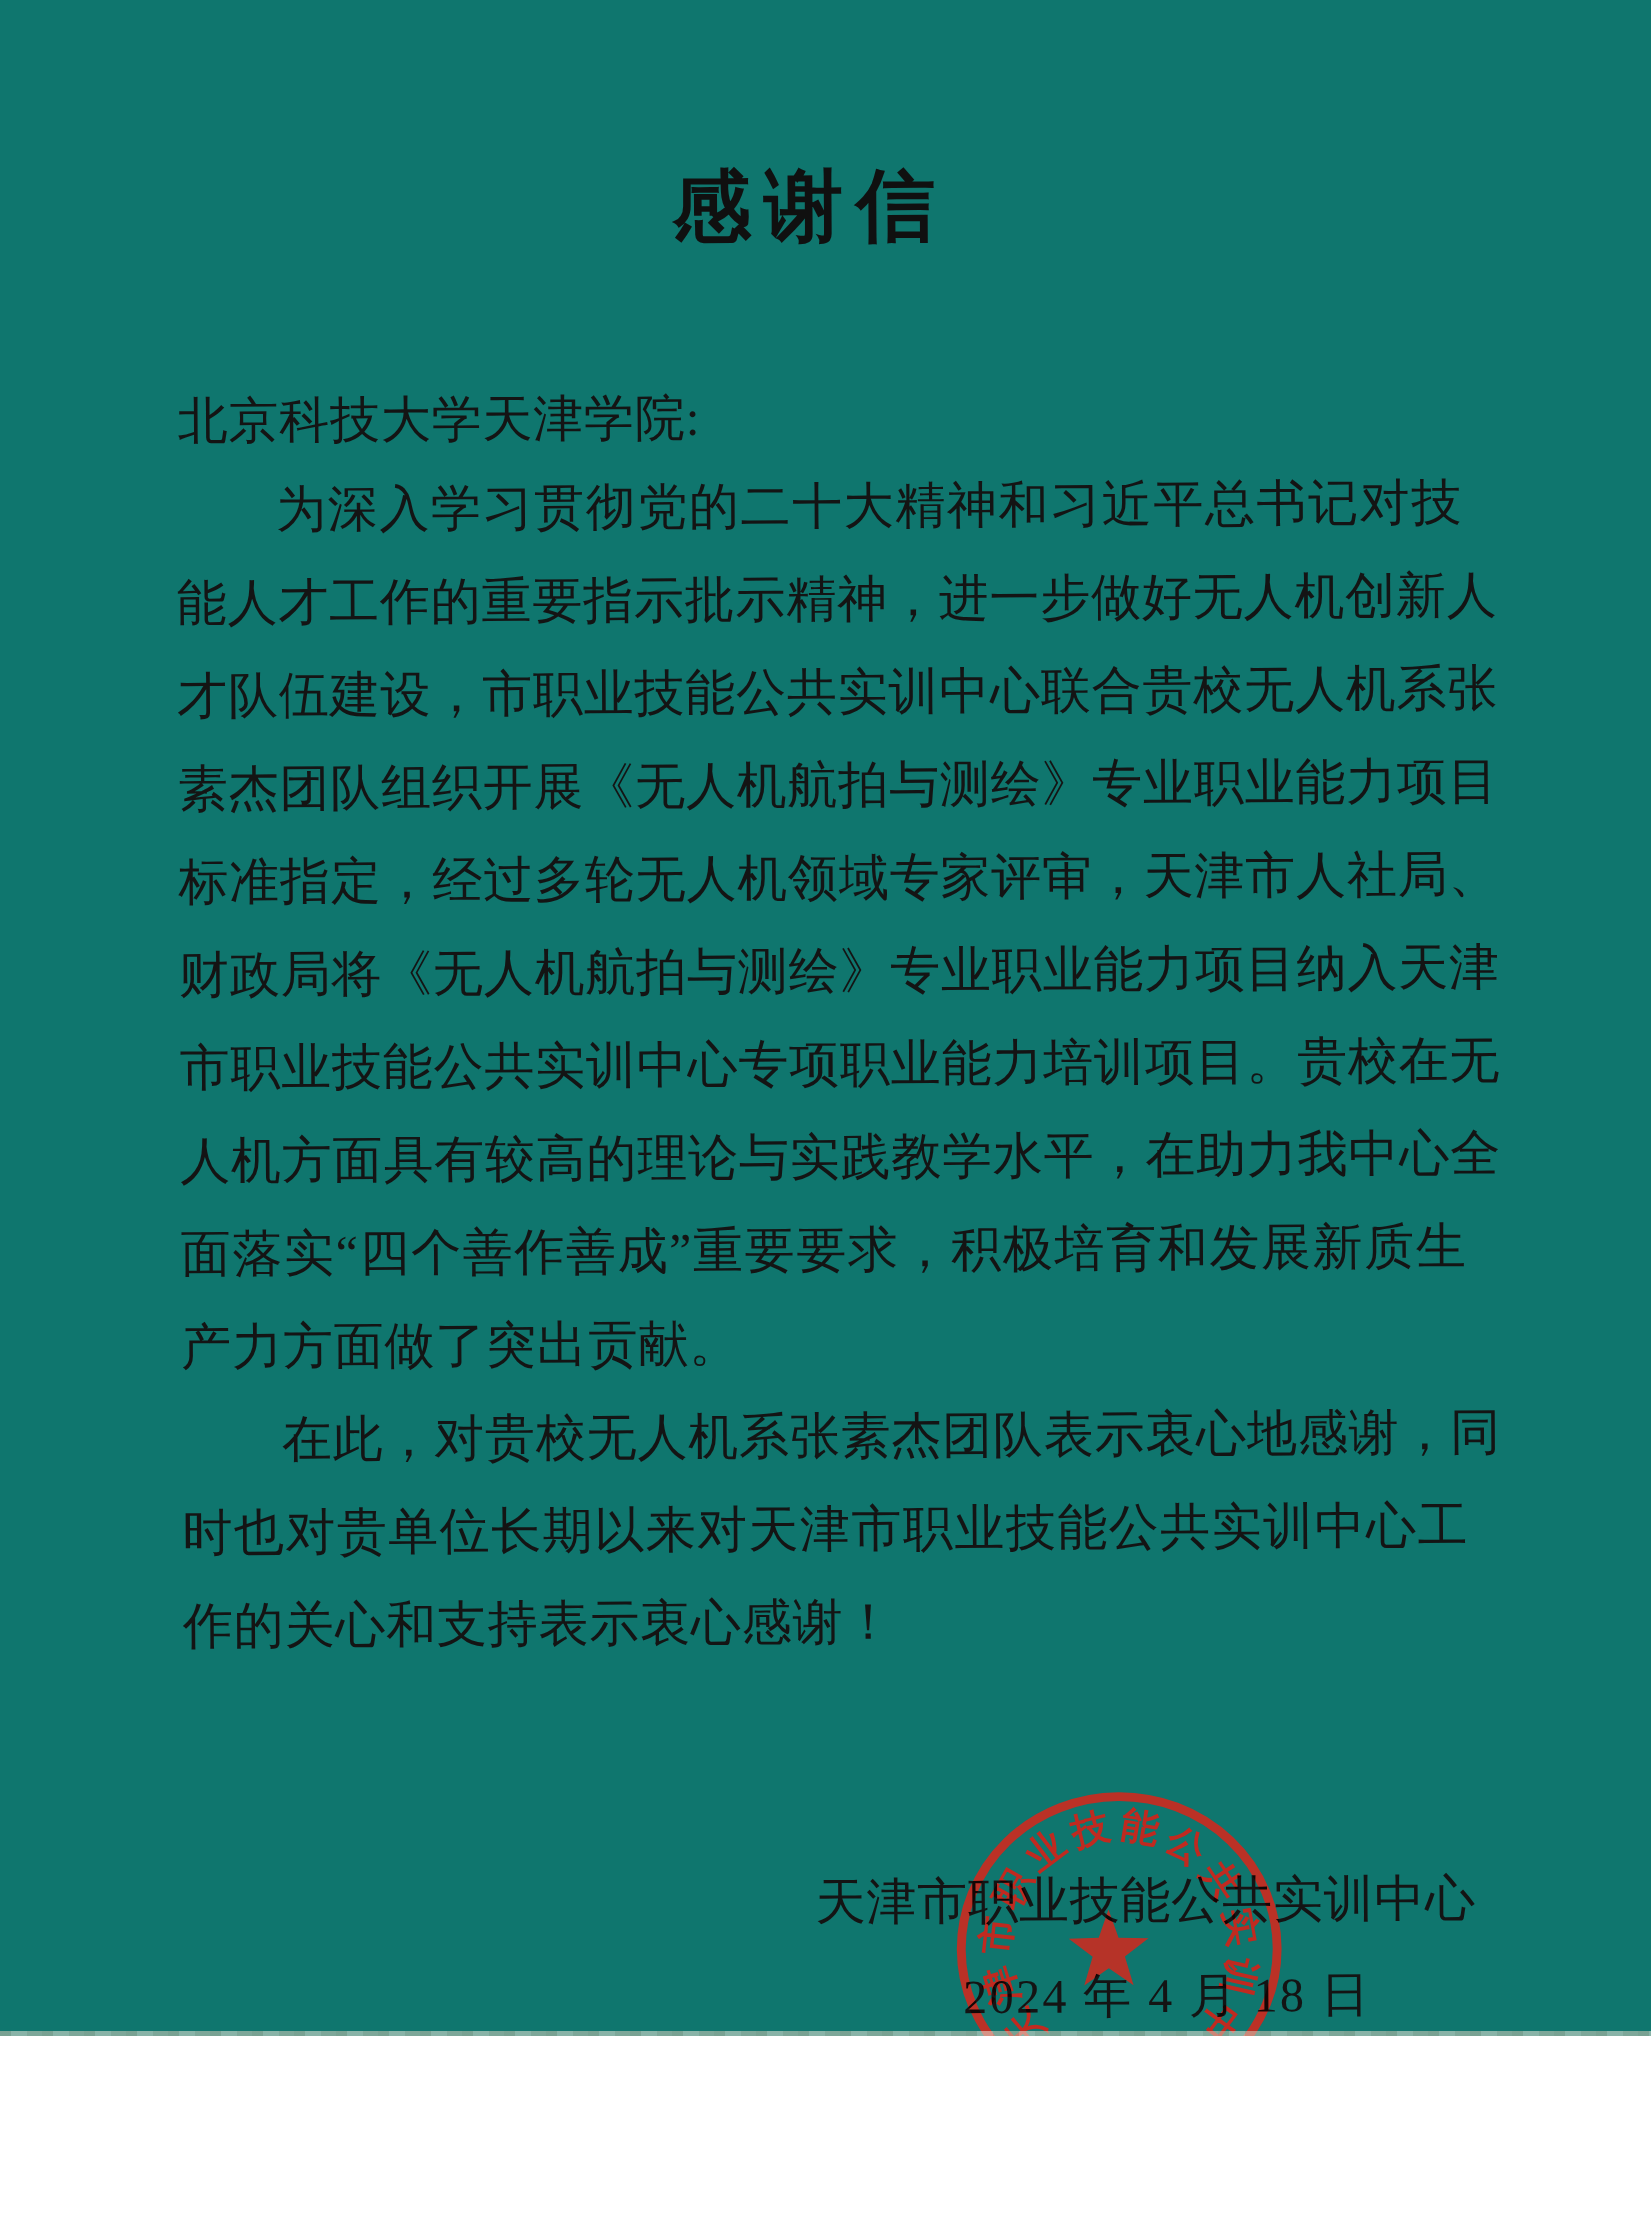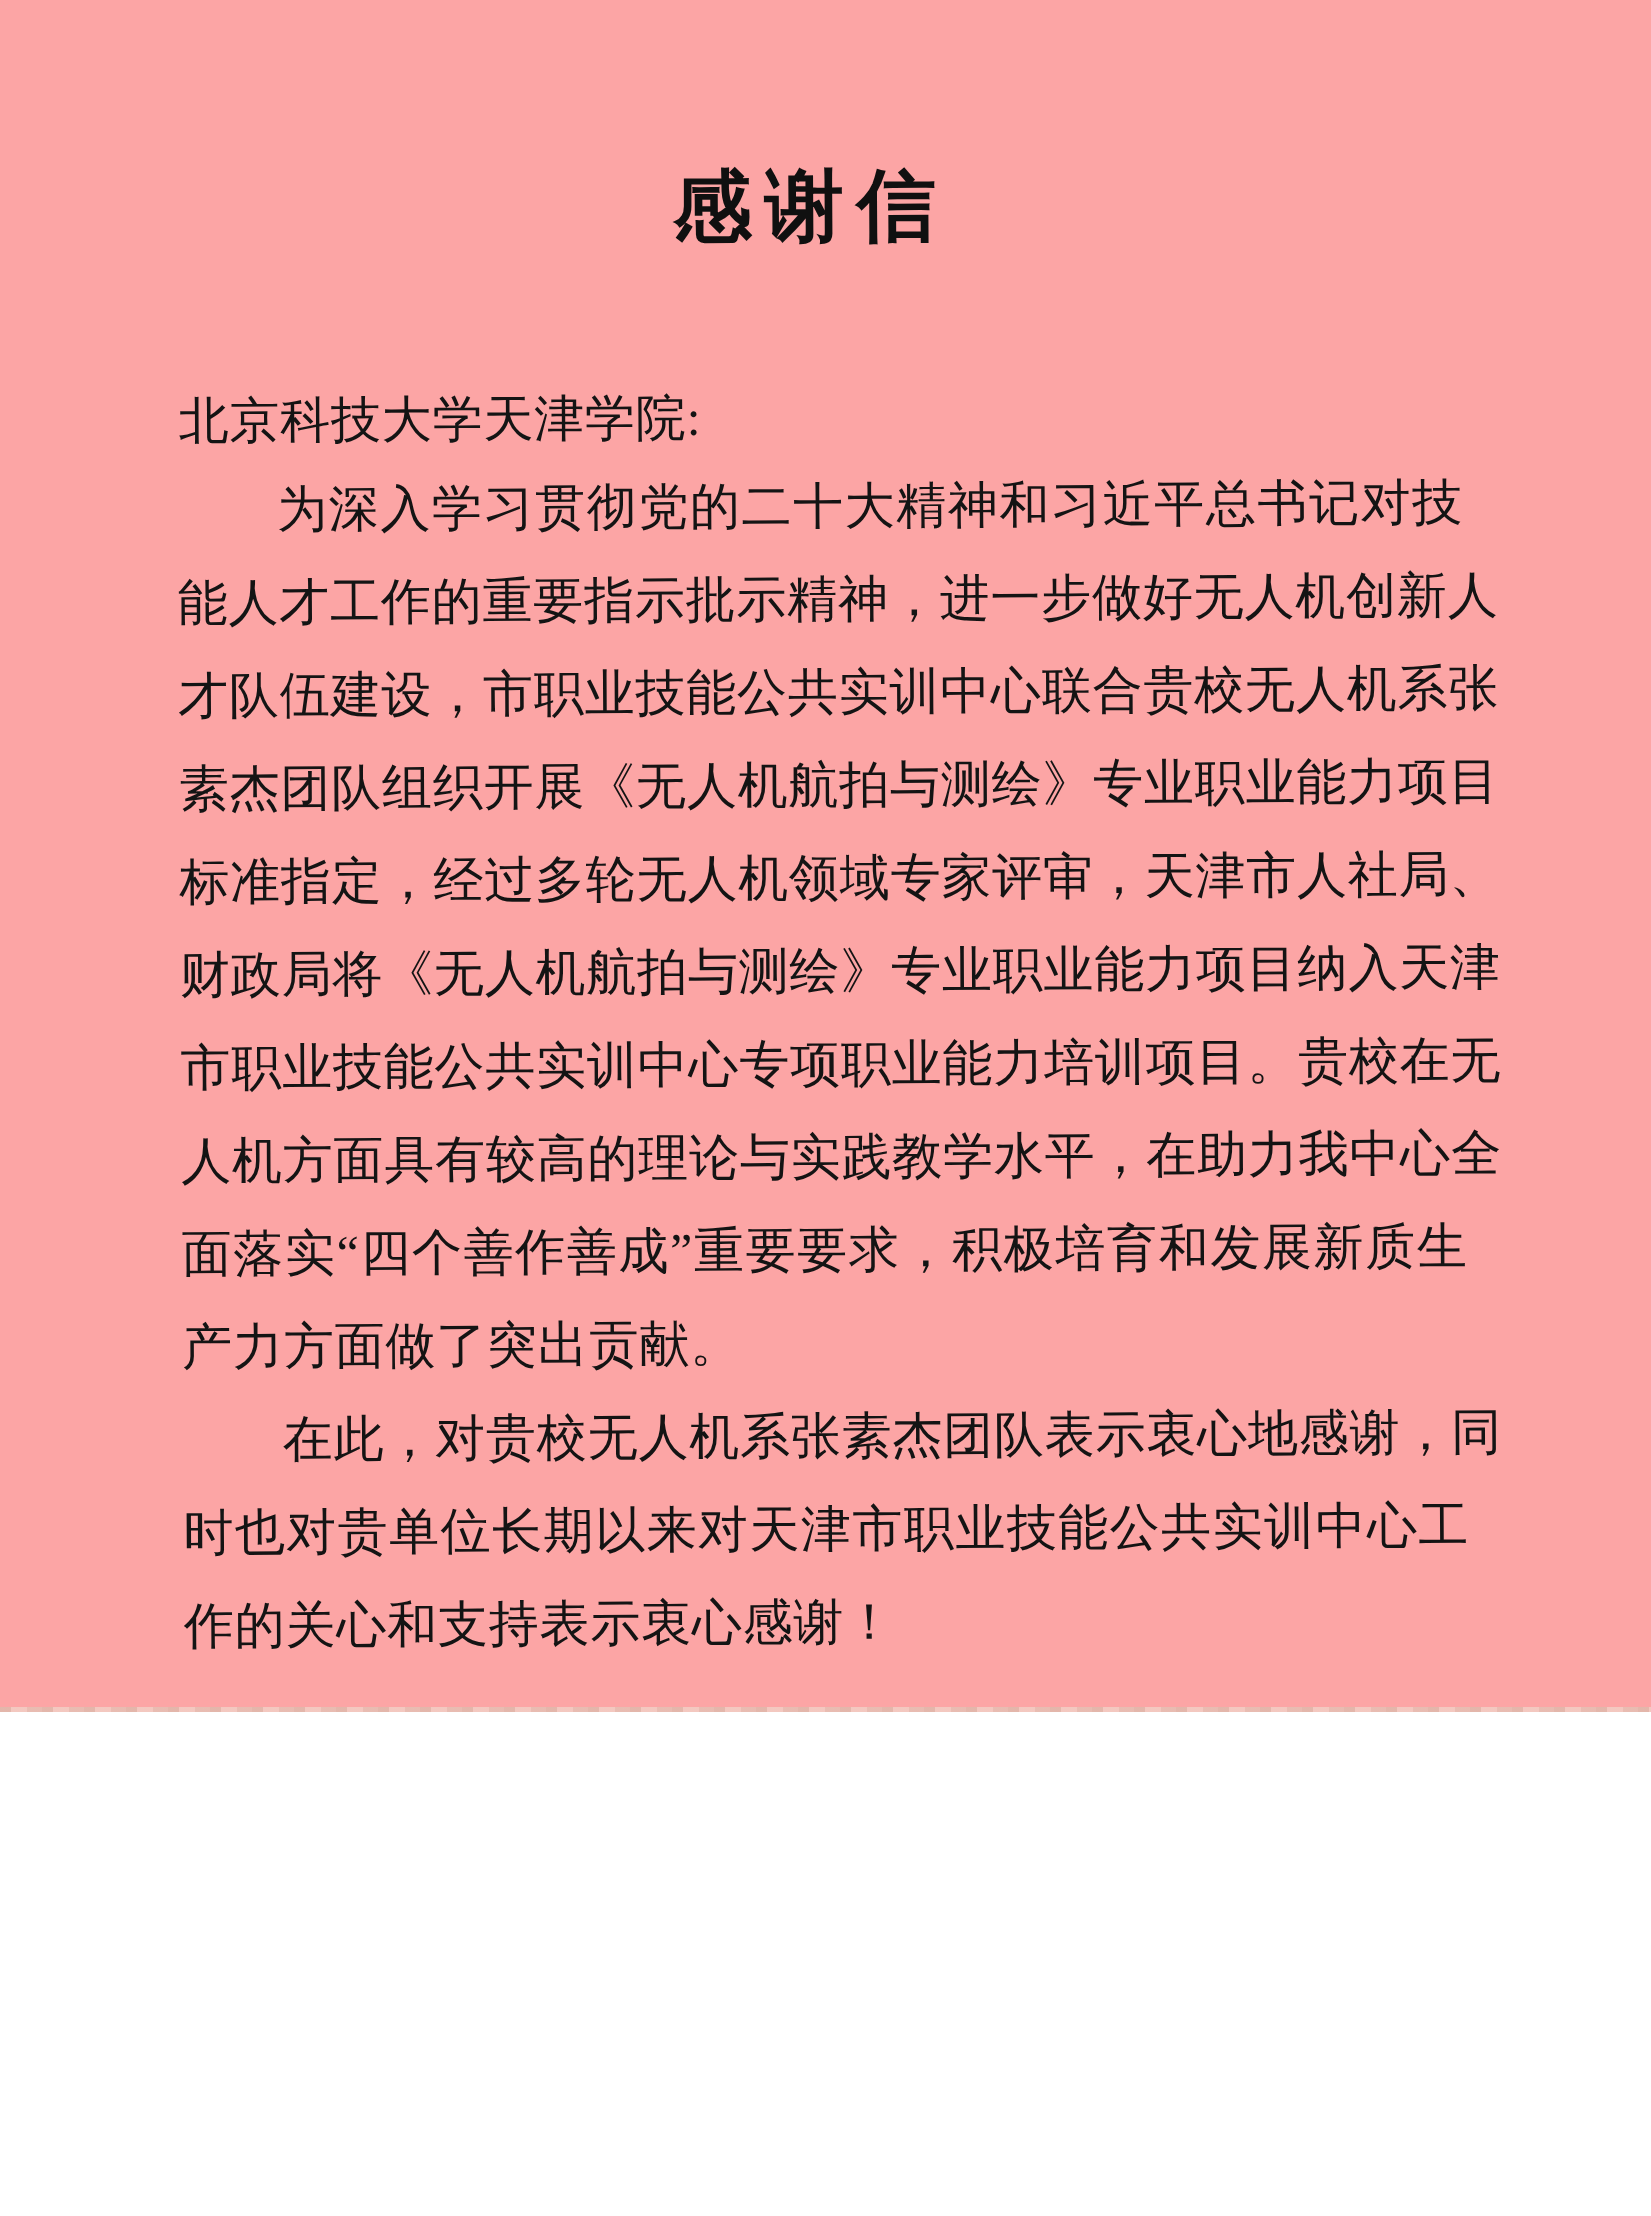--- a/index.html
+++ b/index.html
@@ -4,22 +4,22 @@
 <style>
   html, body { margin: 0; padding: 0; }
   body {
     width: 1652px; height: 2216px;
     background: #ffffff;
     font-family: "Liberation Serif", "DejaVu Serif", serif;
     overflow: hidden;
   }
   .page {
     position: relative;
-    width: 1652px; height: 1712px;
-    background: #fca5a5;
+    width: 1652px; height: 2036px;
+    background: #0f766e;
     overflow: hidden;
   }
   .scan-rotate {
     position: absolute; inset: 0;
     transform: rotate(-0.35deg);
     transform-origin: 50% 48%;
   }
   .title {
     position: absolute;
     top: 158px; left: 0; right: 22.6px;

